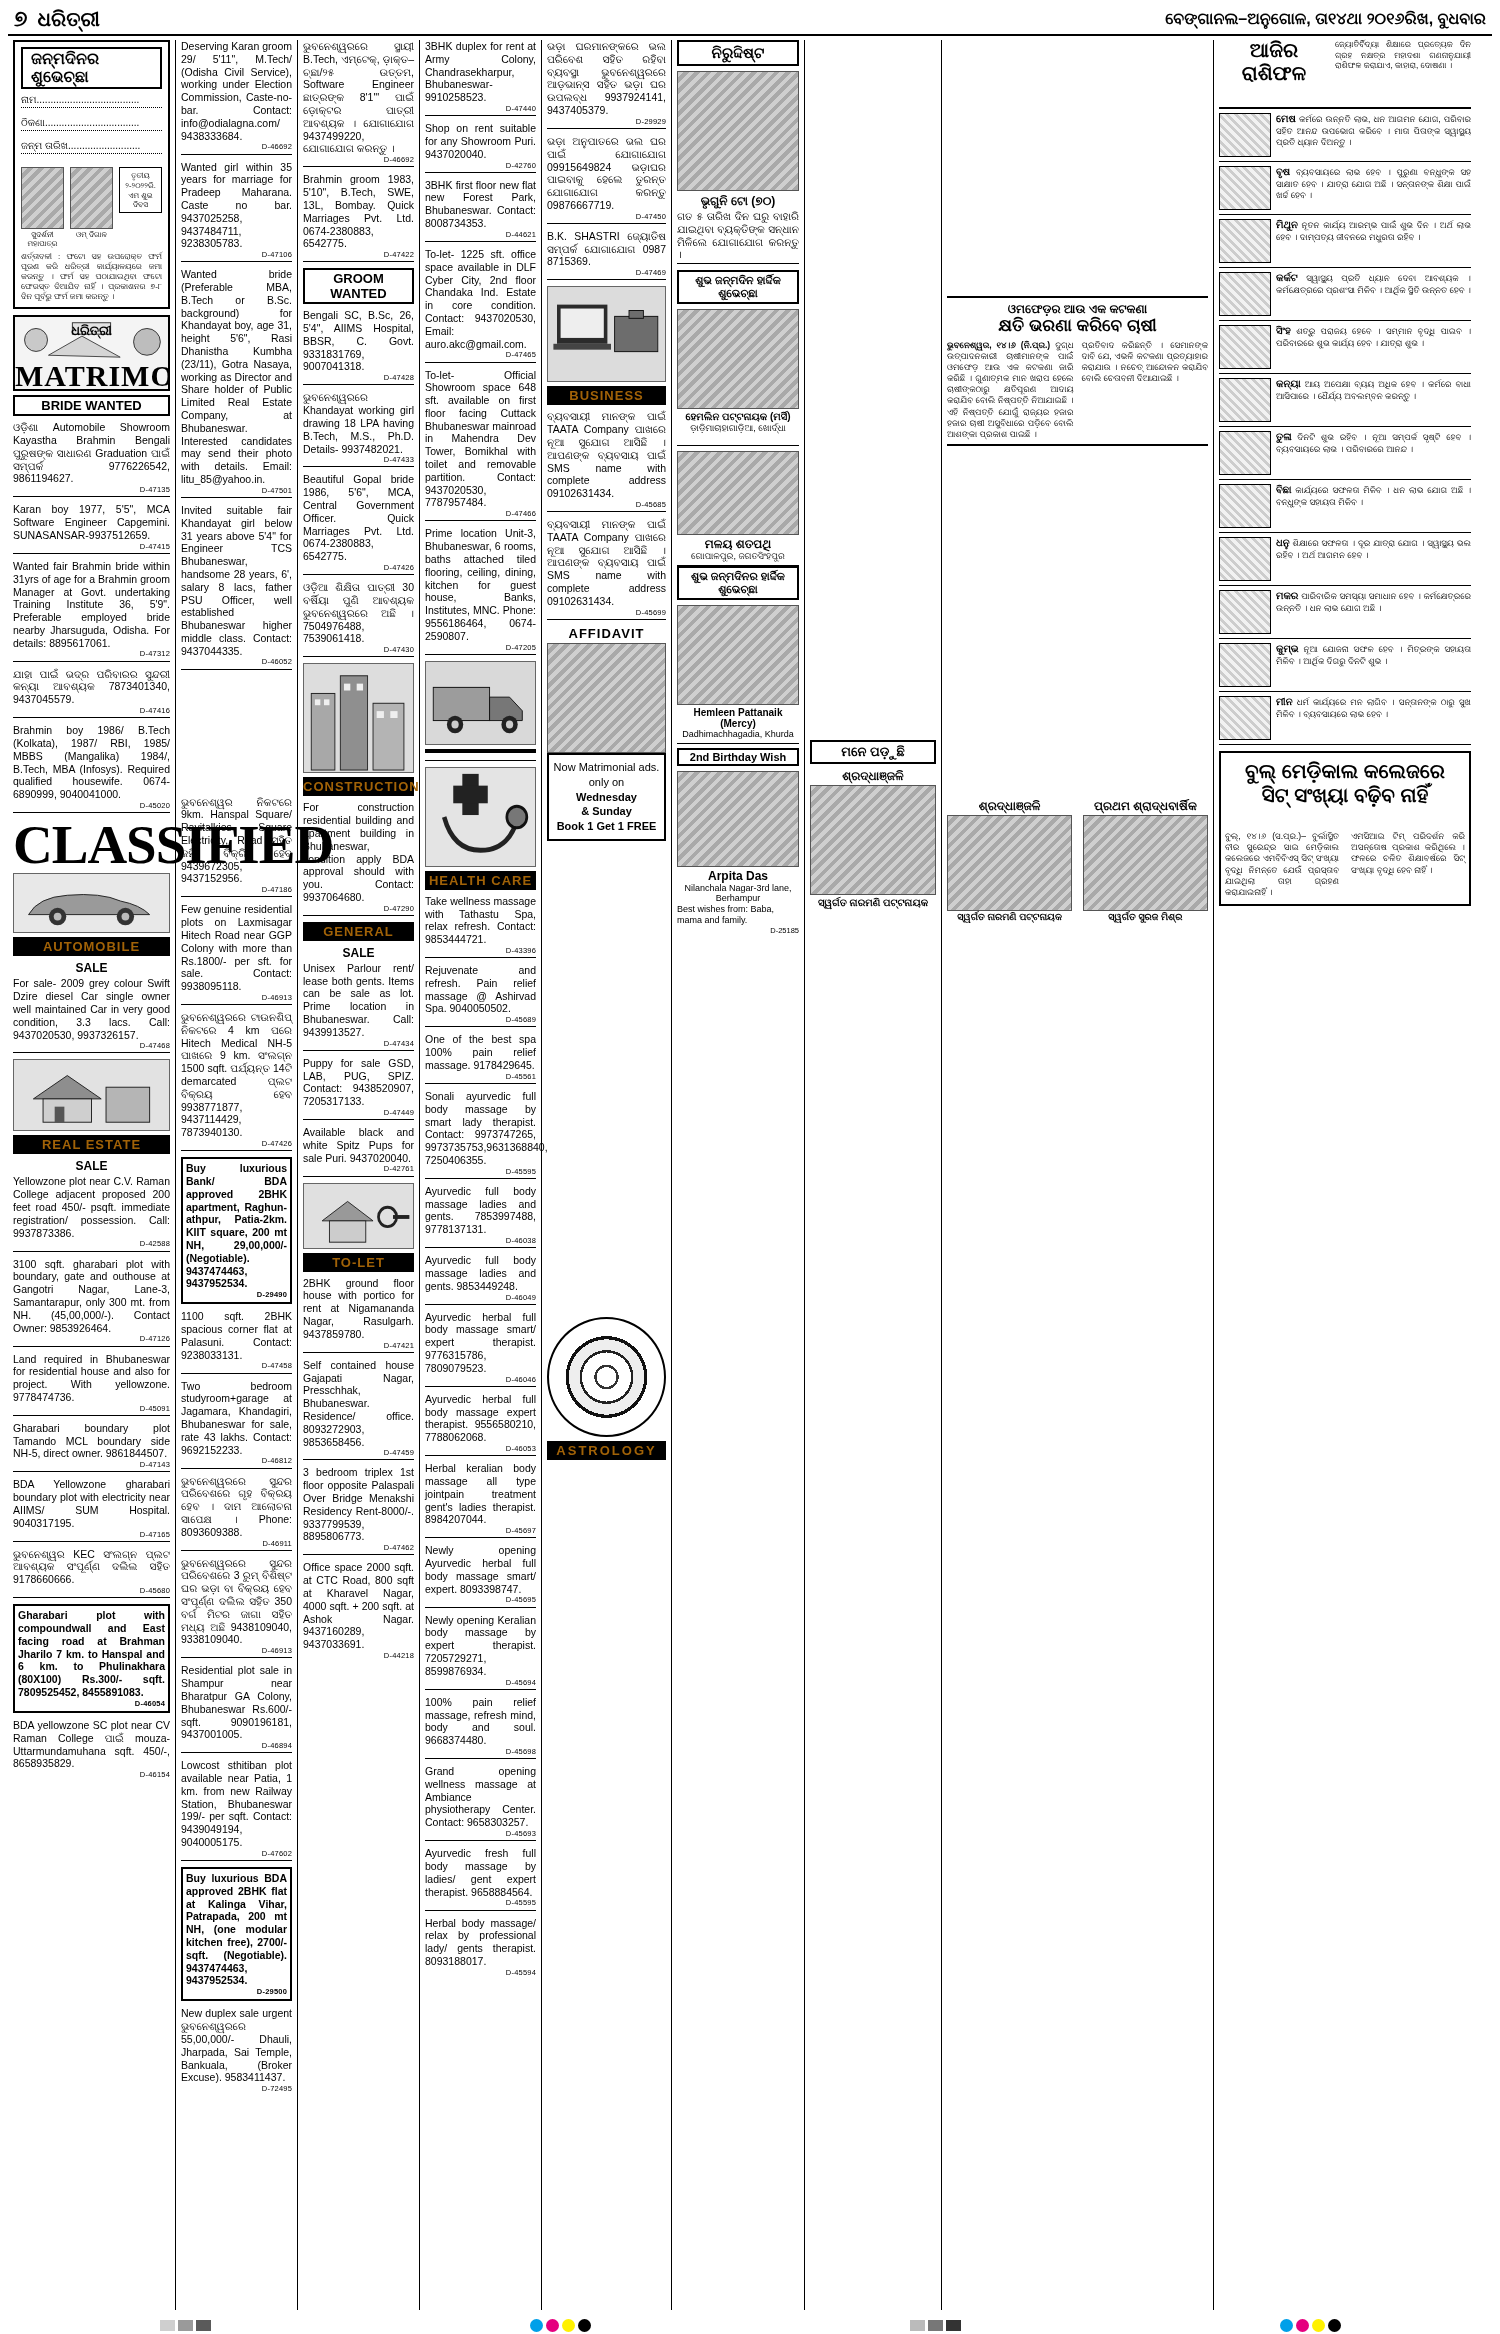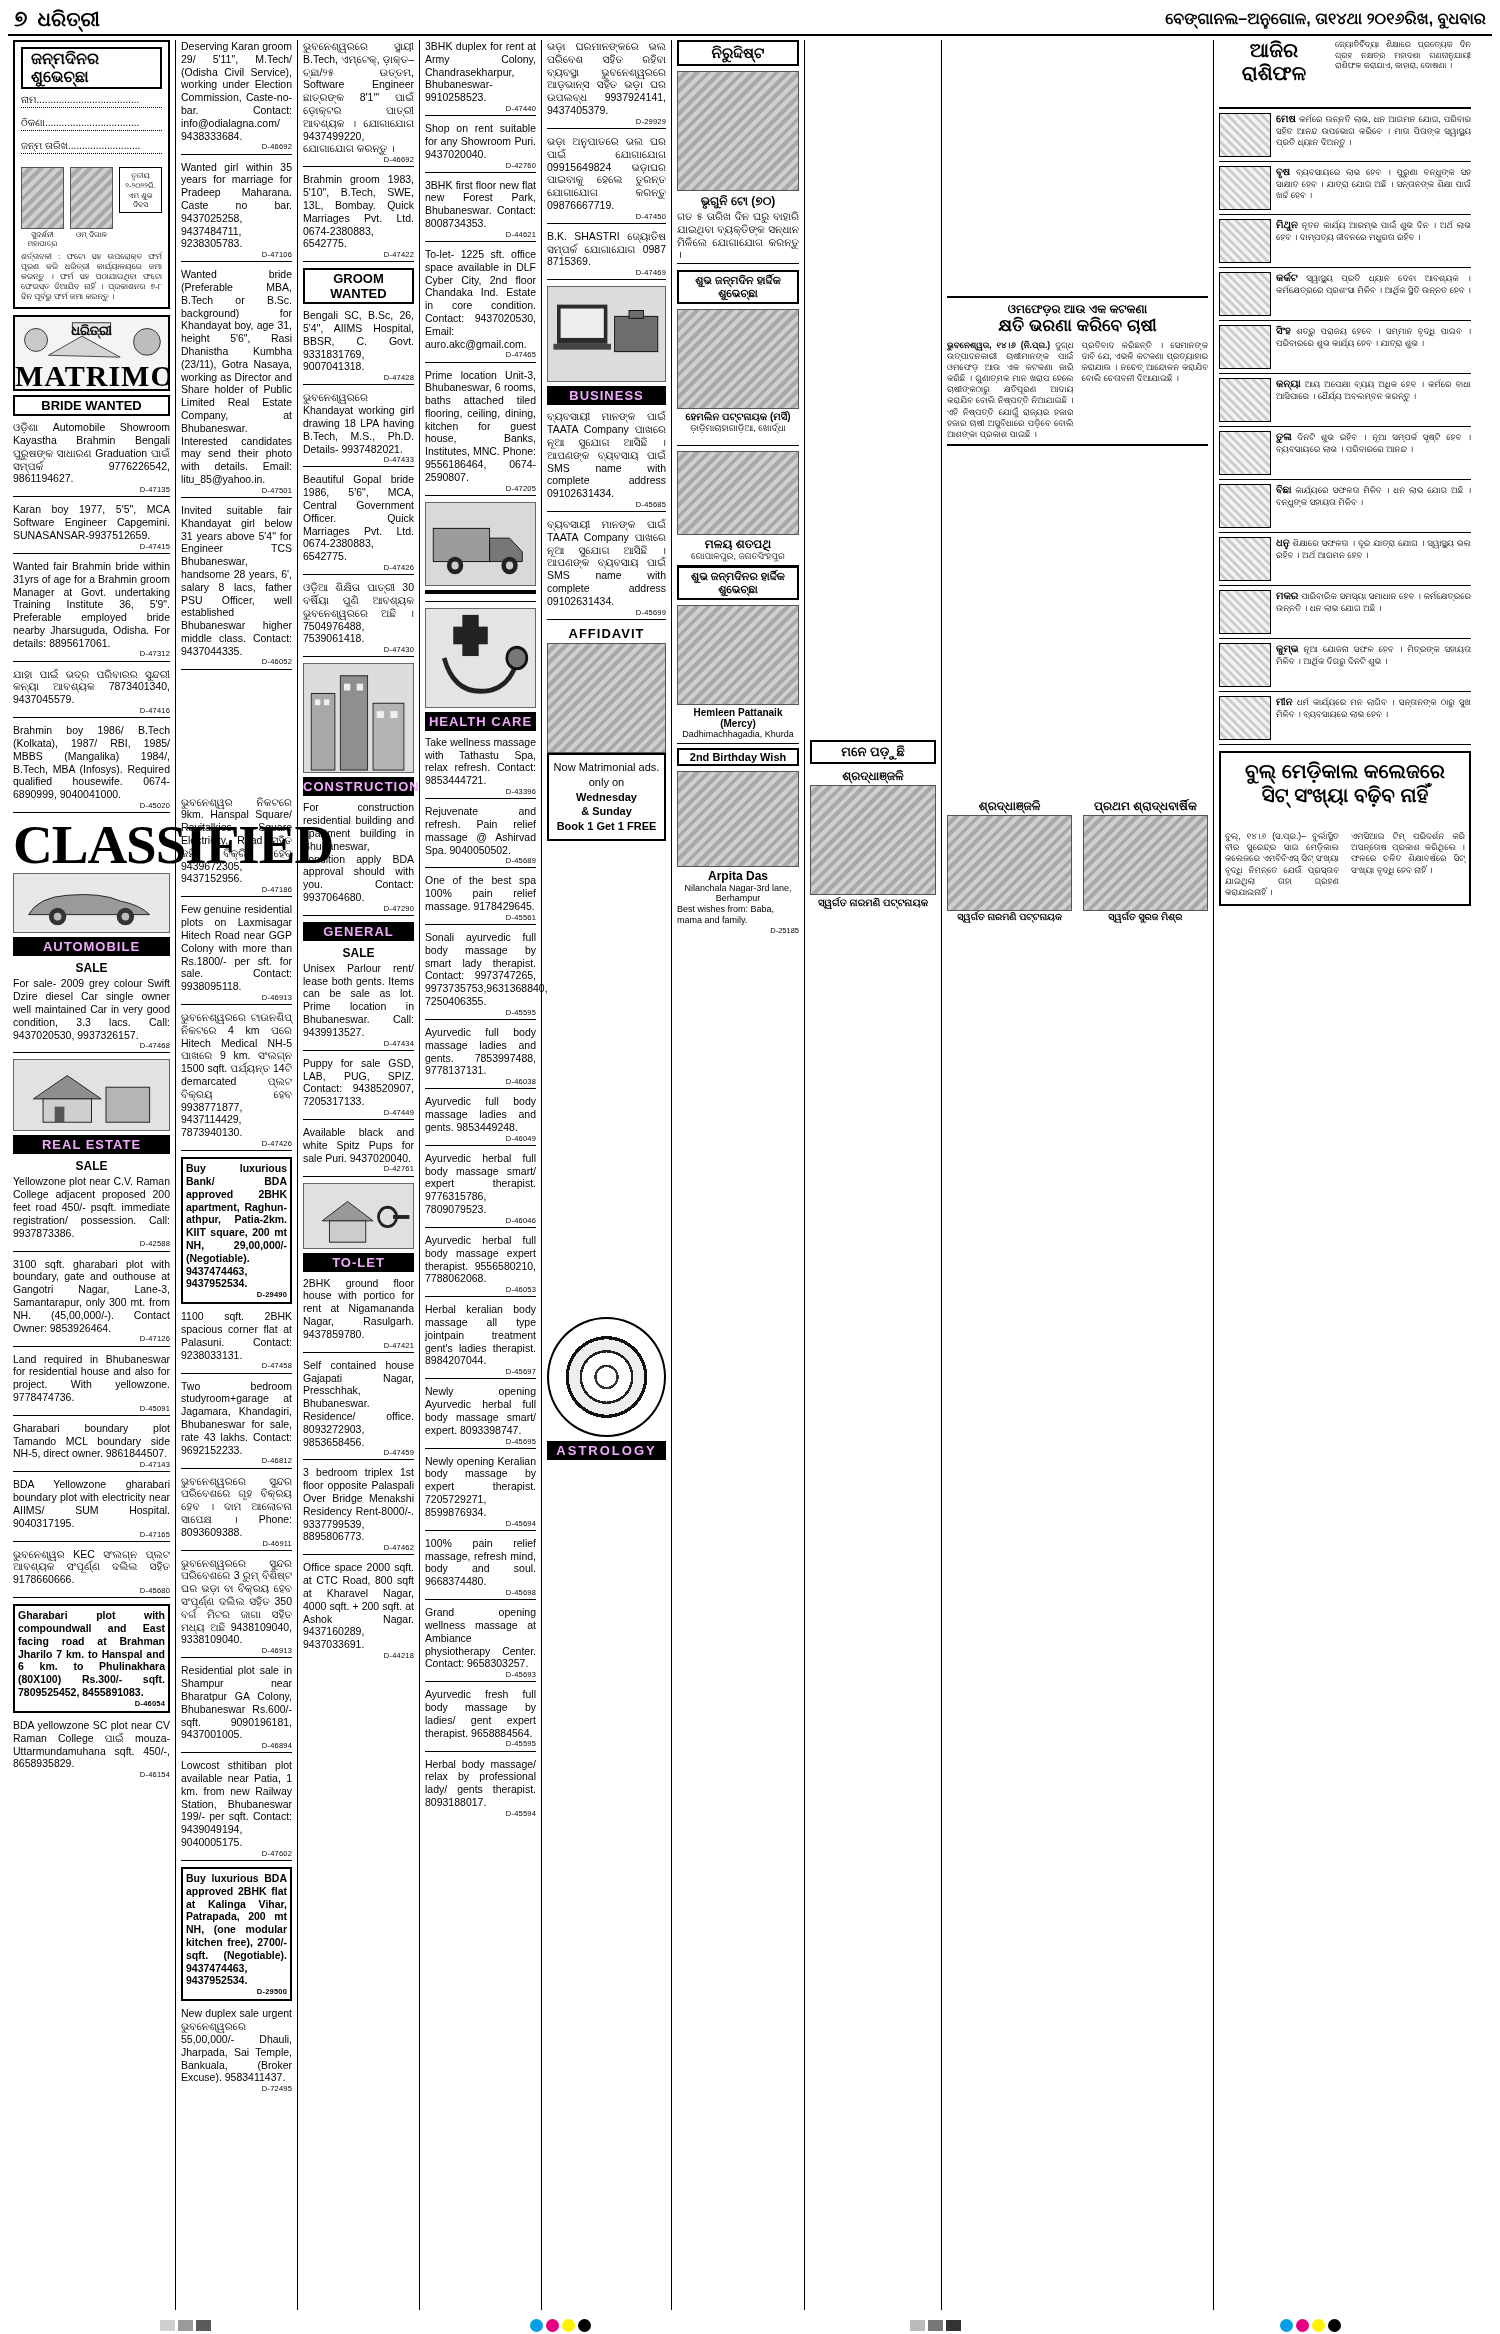--- a/index.html
+++ b/index.html
@@ -46,21 +46,21 @@
     border-bottom:1px solid #000;
   }
   .ad .code { display:block; text-align:right; font-size:7.5px; letter-spacing:0.2px;}
   .ad.nb { border-bottom:none; }
 
   .sechead {
     text-align:center; font-weight:bold; font-size:13px;
     border:2px solid #000; padding:1px 0; margin:4px 0 5px 0;
     background:#fff;
   }
-  .sechead.black { background:#000; color:#f0abfc; border:none; padding:2px 0; letter-spacing:1px;}
+  .sechead.black { background:#000; color:#a16207; border:none; padding:2px 0; letter-spacing:1px;}
   .minihead { text-align:center; font-weight:bold; font-size:12px; margin:3px 0 2px;}
 
   
   .photo { background:#b9b9b9; border:1px solid #555; width:100%; }
   .photo.gr {
     background:repeating-linear-gradient(135deg,#cfcfcf 0 4px,#a9a9a9 4px 8px);
   }
   .cap { font-size:9.5px; text-align:center; line-height:1.2; font-weight:bold;}
 
   
@@ -314,20 +314,21 @@
       <div class="ad"><span>Self contained house Gajapati Nagar, Presschhak, Bhubaneswar. Residence/ office. 8093272903, 9853658456.</span><span class="code">D-47459</span></div>
       <div class="ad"><span>3 bedroom triplex 1st floor opposite Palaspali Over Bridge Menakshi Residency Rent-8000/-. 9337799539, 8895806773.</span><span class="code">D-47462</span></div>
       <div class="ad nb"><span>Office space 2000 sqft. at CTC Road, 800 sqft at Kharavel Nagar, 4000 sqft. + 200 sqft. at Ashok Nagar. 9437160289, 9437033691.</span><span class="code">D-44218</span></div>
     </div>
 
     <div class="col c4">
       <div class="ad"><span>3BHK duplex for rent at Army Colony, Chandrasekharpur, Bhubaneswar- 9910258523.</span><span class="code">D-47440</span></div>
       <div class="ad"><span>Shop on rent suitable for any Showroom Puri. 9437020040.</span><span class="code">D-42760</span></div>
       <div class="ad"><span>3BHK first floor new flat new Forest Park, Bhubaneswar. Contact: 8008734353.</span><span class="code">D-44621</span></div>
       <div class="ad"><span>To-let- 1225 sft. office space available in DLF Cyber City, 2nd floor Chandaka Ind. Estate in core condition. Contact: 9437020530, Email: auro.akc@gmail.com.</span><span class="code">D-47465</span></div>
+      <div class="ad"><span>To-let- Official Showroom space 648 sft. available on first floor facing Cuttack Bhubaneswar mainroad in Mahendra Dev Tower, Bomikhal with toilet and removable partition. Contact: 9437020530, 7787957484.</span><span class="code">D-47466</span></div>
       <div class="ad"><span>Prime location Unit-3, Bhubaneswar, 6 rooms, baths attached tiled flooring, ceiling, dining, kitchen for guest house, Banks, Institutes, MNC. Phone: 9556186464, 0674-2590807.</span><span class="code">D-47205</span></div>
 
       <div class="iconArt" style="height:84px">
         <svg viewBox="0 0 120 84" preserveAspectRatio="none">
           <rect width="120" height="84" fill="#d9d9d9"></rect>
           <rect x="8" y="26" width="62" height="34" fill="#9c9c9c" stroke="#111"></rect>
           <path d="M70 36 h22 l14 14 v10 H70z" fill="#777" stroke="#111"></path>
           <circle cx="32" cy="64" r="9" fill="#222"></circle>
             <circle cx="32" cy="64" r="4" fill="#ccc"></circle>
           <circle cx="92" cy="64" r="9" fill="#222"></circle>

